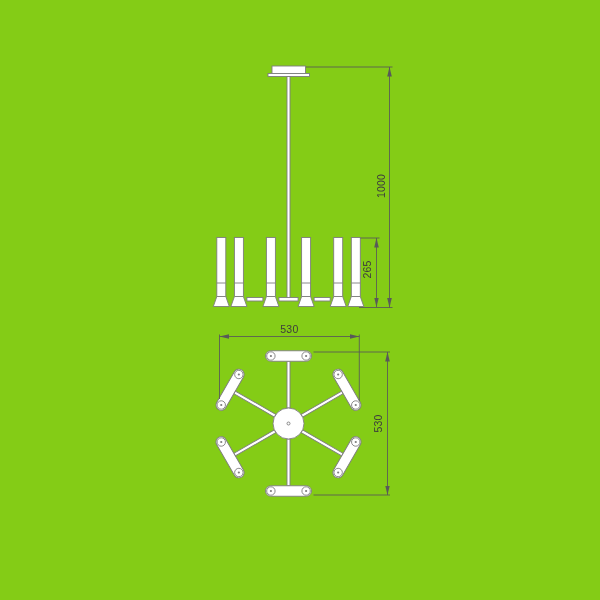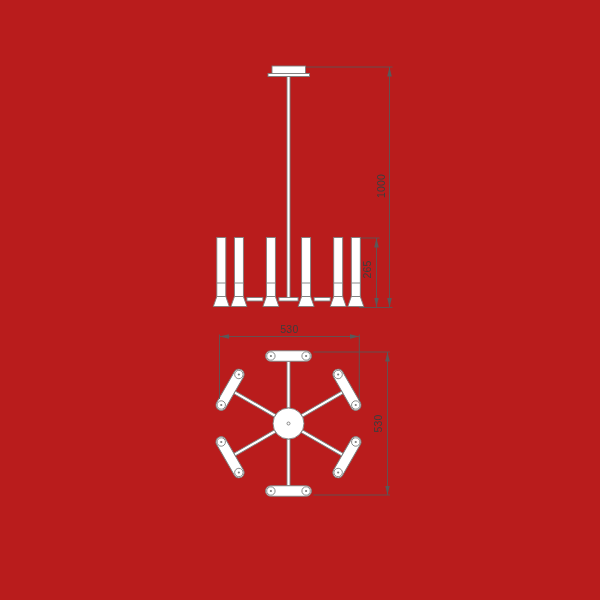--- a/index.html
+++ b/index.html
@@ -1,16 +1,16 @@
 <!DOCTYPE html>
 <html><head>
 <meta charset="utf-8">
 <style>
   html,body{margin:0;padding:0;background:#ffffff;}
-  .page{width:600px;height:600px;background:#b91c1c;overflow:hidden;}
+  .page{width:600px;height:600px;background:#84cc16;overflow:hidden;}
   svg{display:block;}
   .f{fill:#ffffff;stroke:#7d7d7d;stroke-width:0.9;}
   .fl{fill:none;stroke:#7d7d7d;stroke-width:0.9;}
   .dot{fill:#7d7d7d;stroke:none;}
   .hdot{fill:none;stroke:#7d7d7d;stroke-width:0.9;}
   .d{stroke:#595959;stroke-width:0.85;fill:none;}
   text{font-family:"Liberation Sans",sans-serif;font-size:10.5px;fill:#3d3d3d;letter-spacing:0.2px;}
 </style>
 </head>
 <body>

